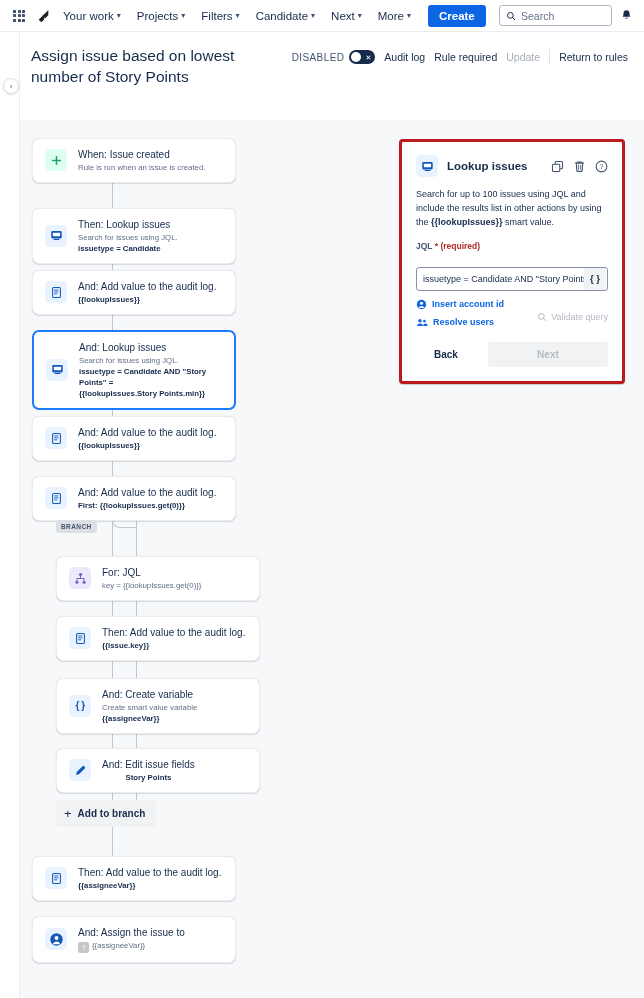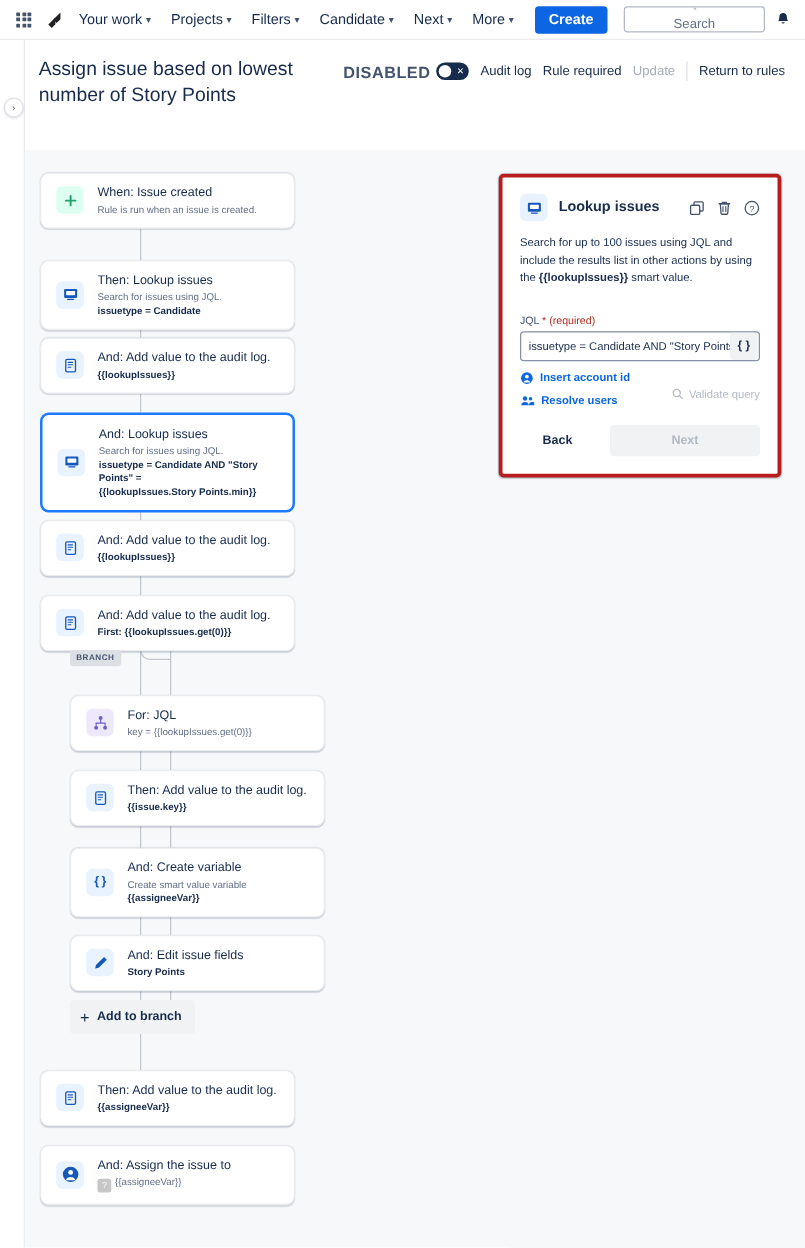--- a/index.html
+++ b/index.html
@@ -40,21 +40,21 @@
     background: #0c66e4; color: #fff;
     font-size: 11.5px; font-weight: bold;
     padding: 5px 11px; border-radius: 3px;
     margin-left: 8px; cursor: pointer; border: none;
   }
   .nav-right { margin-left: auto; display: flex; align-items: center; gap: 4px; }
   .search-box {
     width: 113px; height: 21px;
     border: 1px solid #b3b9c4; border-radius: 3px;
     display: flex; align-items: center; gap: 5px;
-    padding: 0 6px; background: #fff; flex-direction: column;
+    padding: 0 6px; background: #fff;
   }
   .search-box .ph { font-size: 10.5px; color: #626f86; }
   .round-icon { width: 20px; height: 20px; display:flex; align-items:center; justify-content:center; border-radius: 50%; cursor:pointer; }
 
   
   .page-wrap { position: relative; height: 966px; background: #ffffff; }
   .collapse-btn {
     position: absolute; left: 3px; top: 46px;
     width: 16px; height: 16px; border-radius: 50%;
     background: #fff; border: 1px solid #dfe1e6;
@@ -71,21 +71,21 @@
   }
   .page-title {
     font-size: 15.5px; font-weight: normal; color: #172b4d;
     line-height: 1.35; max-width: 290px;
   }
   .header-actions {
     margin-left: auto; display: flex; align-items: center;
     gap: 9px; padding-top: 3px;
   }
   .status-pill { display: flex; align-items: center; gap: 5px; }
-  .status-label { font-size: 13px; font-weight: bold; color: #44546f; letter-spacing: 0.4px; }
+  .status-label { font-size: 10px; font-weight: normal; color: #44546f; letter-spacing: 0.4px; }
   .toggle {
     width: 26px; height: 14px; border-radius: 8px;
     background: #172b4d; position: relative; cursor: pointer;
     display:flex; align-items:center;
   }
   .toggle .knob { width: 10px; height: 10px; border-radius: 50%; background: #fff; position: absolute; left: 2px; }
   .toggle .x { position:absolute; right: 4px; font-size: 7px; color:#fff; line-height:1; }
   .hdr-link { font-size: 10.5px; color: #172b4d; cursor: pointer; white-space: nowrap; }
   .hdr-link.disabled { color: #a5adba; cursor: default; }
   .hdr-sep { width: 1px; height: 16px; background: #dfe1e6; }
@@ -155,23 +155,23 @@
     background: #fff;
     border: 3px solid #b91c1c;
     border-radius: 4px;
     box-shadow: 0 1px 1px rgba(9,30,66,0.18), 0 0 1px rgba(9,30,66,0.16);
     padding: 13px 14px 14px 14px;
   }
   .panel-head { display: flex; align-items: center; gap: 9px; margin-bottom: 11px; }
   .panel-title { font-size: 11.5px; font-weight: bold; color: #172b4d; }
   .panel-head-icons { margin-left: auto; display: flex; align-items: center; gap: 9px; }
   .p-icon { cursor: pointer; color: #44546f; display:flex; }
-  .panel-desc { font-size: 9px; color: #172b4d; line-height: 1.55; margin-bottom: 21px; }
+  .panel-desc { font-size: 9px; color: #172b4d; line-height: 1.55; margin-bottom: 11px; }
   .panel-desc b { font-weight: bold; }
-  .field-label { font-size: 8.5px; color: #44546f; margin-bottom: 4px; }
+  .field-label { font-size: 8.5px; color: #44546f; margin-bottom: 16px; font-weight: bold; }
   .field-label .req { color: #ae2e24; }
   .jql-input {
     height: 24px; border: 1px solid #8590a2; border-radius: 3px;
     background: #fff; display: flex; align-items: center;
     padding-left: 6px; overflow: hidden;
   }
   .jql-value {
     font-size: 9px; color: #172b4d; white-space: nowrap; flex: 1;
     overflow: hidden;
   }
@@ -429,21 +429,21 @@
         <div class="node-icon ic-blue">
           <span style="font-size:10px;font-weight:bold;color:#1558bc;letter-spacing:-0.5px;">{ }</span>
         </div>
         <div class="node-text">
           <div class="node-title">And: Create variable</div>
           <div class="node-sub">Create smart value variable</div>
           <div class="node-sub smart">{{assigneeVar}}</div>
         </div>
       </div>
 
-      <div class="node" style="left:36px; top:628px; width:204px;">
+      <div class="node" style="left:36px; top:628px; width:204px;text-align:center;">
         <div class="node-icon ic-blue">
           <svg width="13" height="13" viewBox="0 0 16 16">
             <path d="M11.4 1.9l2.7 2.7-8 8-3.5.8.8-3.5z" fill="#1558bc"></path>
           </svg>
         </div>
         <div class="node-text">
           <div class="node-title">And: Edit issue fields</div>
           <div class="node-sub smart">Story Points</div>
         </div>
       </div>

